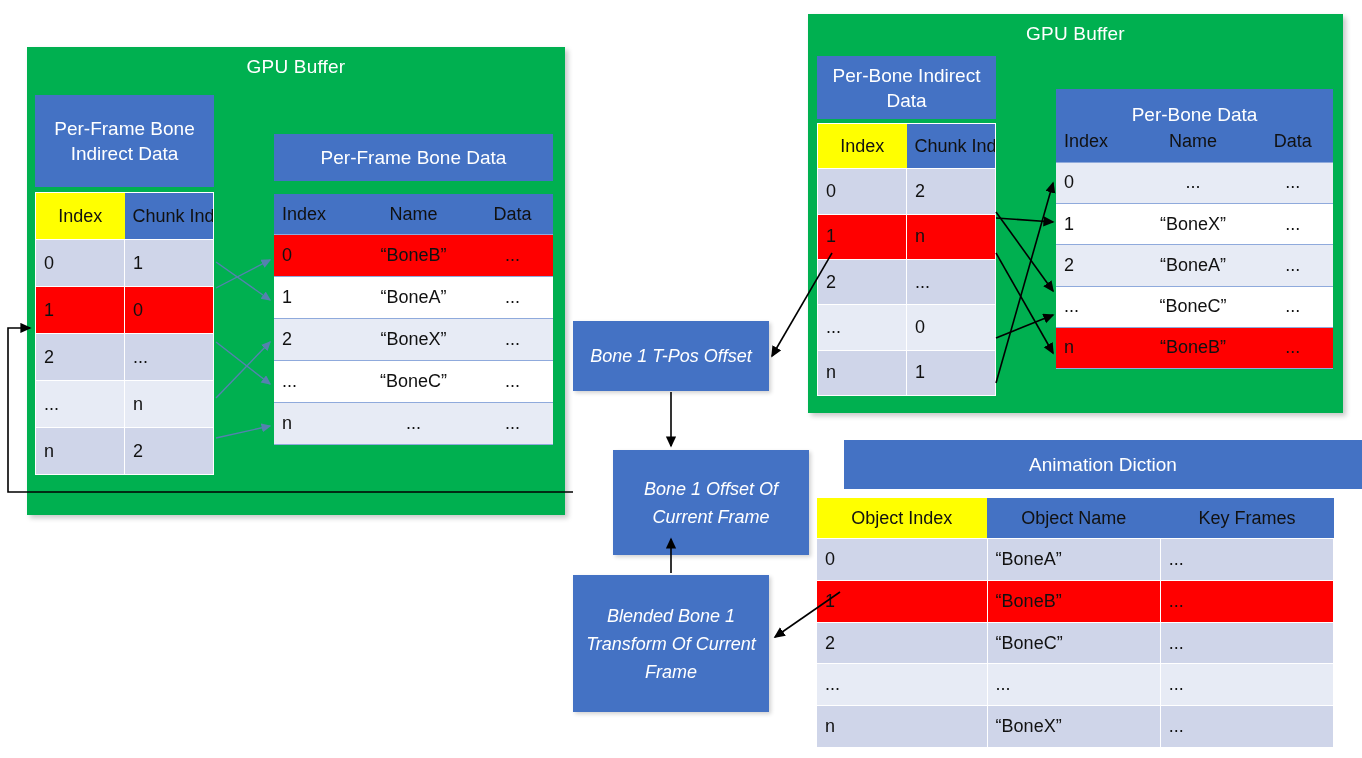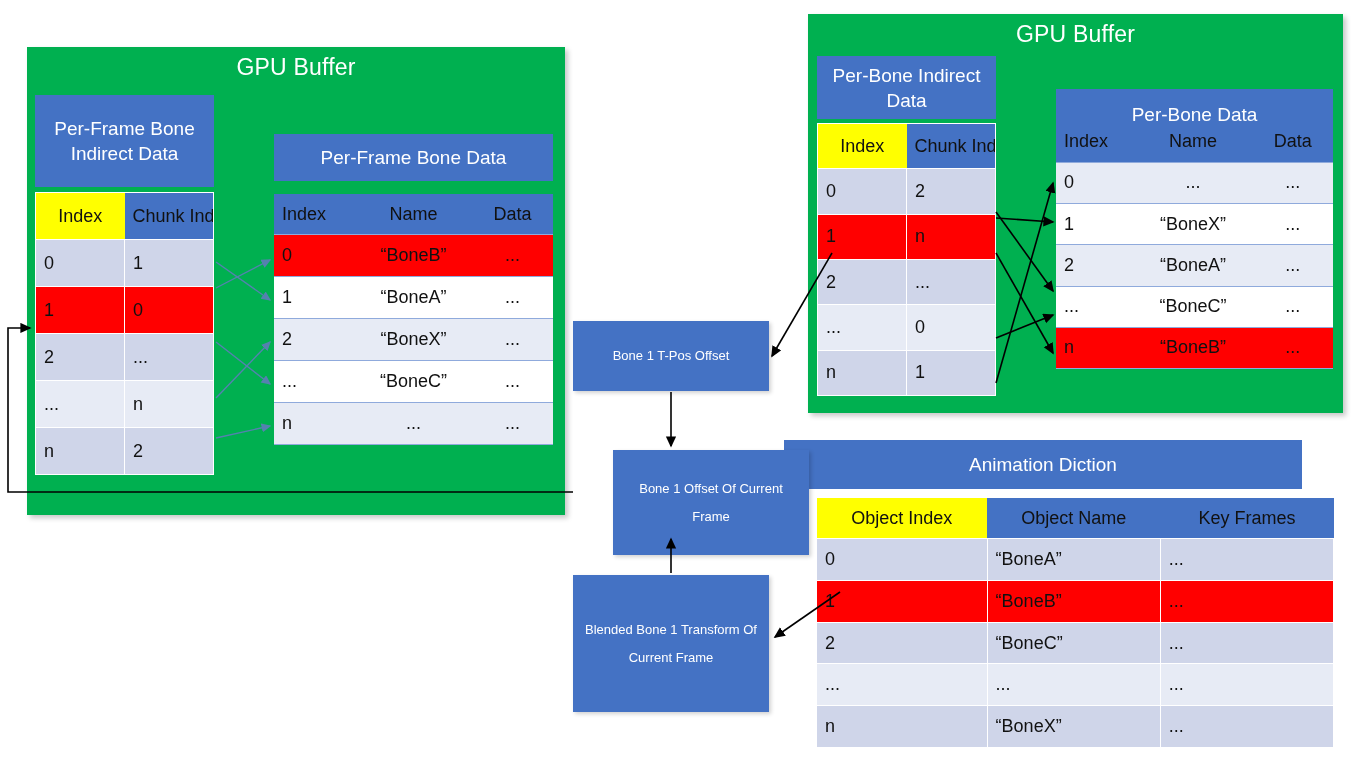--- a/index.html
+++ b/index.html
@@ -10,35 +10,36 @@
   }
   .abs{position:absolute;box-sizing:border-box;}
 
   
   .gpu-buffer{
     background:#00B050;
     box-shadow:3px 3px 5px rgba(0,0,0,.22);
   }
   .gpu-title{
     position:absolute;left:0;right:0;top:8px;
-    text-align:center;color:#ffffff;font-size:23px;line-height:24px;
+    text-align:center;color:#ffffff;font-size:19px;line-height:24px;
     letter-spacing:.2px;
   }
 
   
   .blue-box{
     background:#4472C4;color:#ffffff;
     display:flex;align-items:center;justify-content:center;
     text-align:center;font-size:19px;line-height:25px;padding:2px 6px;
   }
   .flow-box{
     background:#4472C4;color:#ffffff;
     display:flex;align-items:center;justify-content:center;
-    text-align:center;font-size:13px;line-height:28px;padding:4px 8px;
+    text-align:center;font-size:18px;line-height:28px;padding:4px 8px;
     box-shadow:2px 2px 4px rgba(0,0,0,.18);
+    font-style:italic;
   }
 
   
   table.tbl{border-collapse:collapse;width:100%;height:100%;table-layout:fixed;padding-left:48px;}
   table.tbl td,table.tbl th{
     padding:0 8px;font-size:18px;font-weight:normal;color:#111111;
     vertical-align:middle;overflow:hidden;white-space:nowrap;
   }
   
   th.h-blue{background:#4472C4;color:#ffffff;font-weight:bold;text-align:center;}
@@ -235,21 +236,21 @@
     </tr>
     <tr>
       <td class="c-idx hilite">n</td>
       <td class="c-name hilite">“BoneB”</td>
       <td class="c-data hilite">...</td>
     </tr>
   </tbody>
     </table>
 </div>
 
-<div class="abs blue-box" style="left:784px;top:440px;width:518px;height:49px;">Animation Diction</div>
+<div class="abs blue-box" style="left:844px;top:440px;width:518px;height:49px;">Animation Diction</div>
 
 <div class="abs animtbl" style="left:816px;top:498px;width:518px;height:250px;">
   <table class="tbl">
     <colgroup>
         <col style="width:33%">
         <col style="width:33.5%">
         <col style="width:33.5%">
       </colgroup>
     <tbody>
         <tr>

